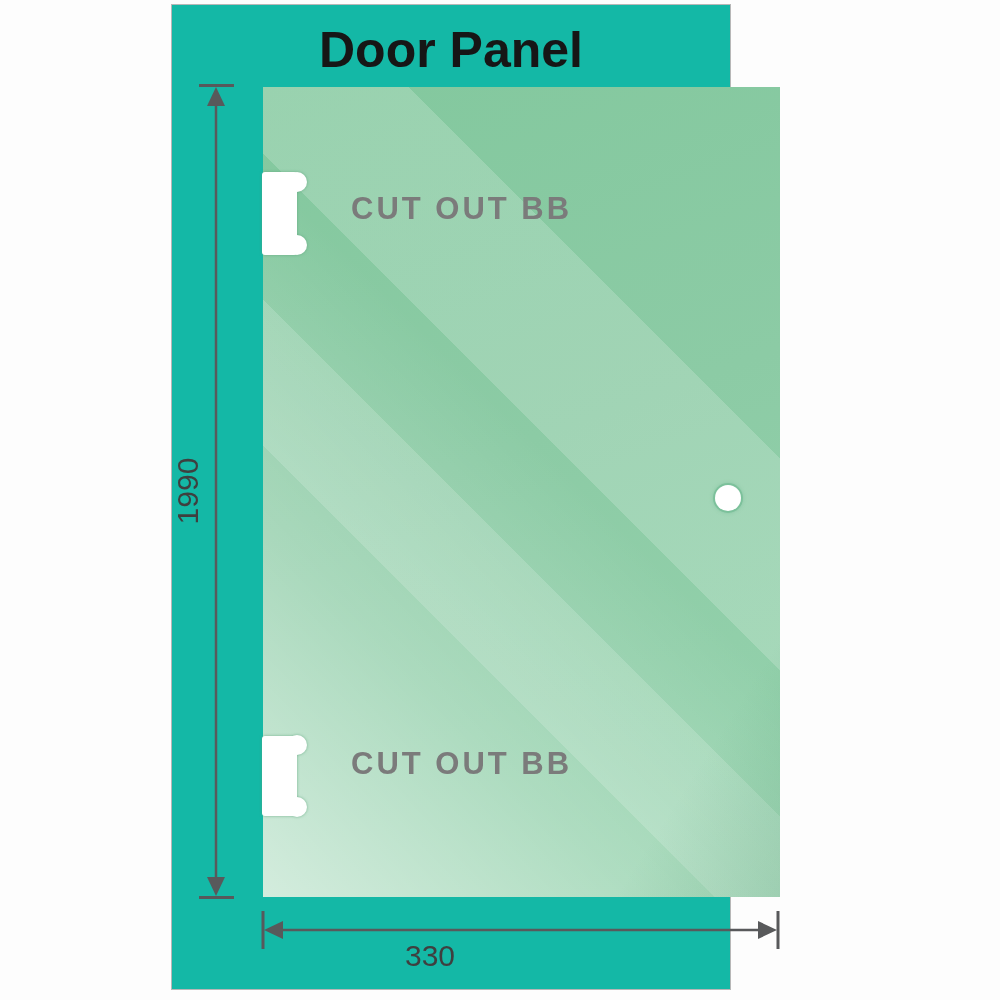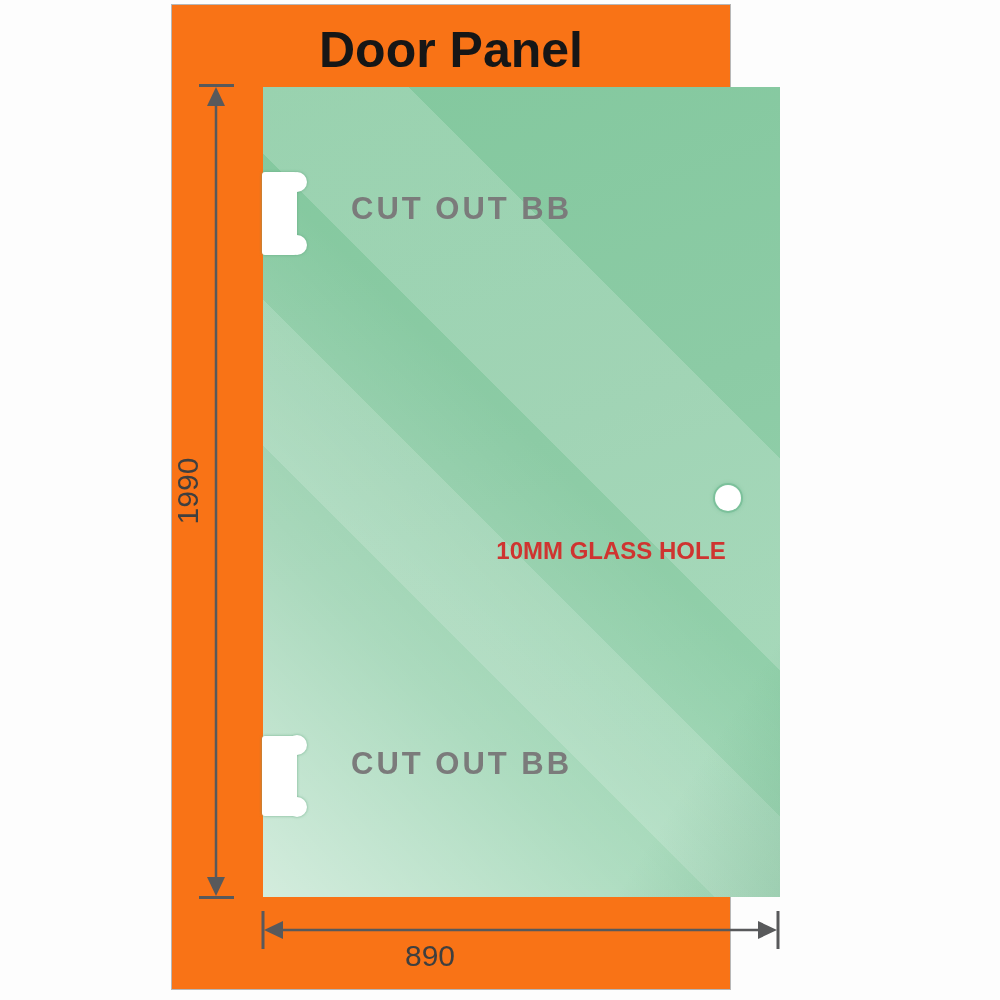--- a/index.html
+++ b/index.html
@@ -4,21 +4,21 @@
 <style>
   html,body{margin:0;padding:0;}
   body{
     width:1000px;height:1000px;background:#fdfdfd;
     font-family:"Liberation Sans", sans-serif;
     overflow:hidden;
   }
   .stage{position:relative;width:1000px;height:1000px;}
   .card{
     position:absolute;left:171px;top:4px;width:560px;height:986px;
-    background:#f97316;border:1px solid #b7b7b7;box-sizing:border-box;
+    background:#14b8a6;border:1px solid #b7b7b7;box-sizing:border-box;
   }
   .title{
     position:absolute;left:0;right:0;top:16px;text-align:center;
     font-size:50px;font-weight:bold;color:#161616;letter-spacing:0px;
   }
   .panel{
     position:absolute;left:91px;top:82px;width:517px;height:810px;
     background:
       linear-gradient(to top left, rgba(70,140,100,0.20), rgba(70,140,100,0) 16%),
       linear-gradient(45deg,
@@ -87,37 +87,36 @@
       <svg class="cutout cutout-bottom" viewBox="0 0 48 86">
         <g fill="#ffffff">
           <rect x="0" y="1" width="35" height="80" rx="3"></rect>
           <circle cx="35" cy="10" r="10"></circle>
           <circle cx="35" cy="72" r="10"></circle>
         </g>
       </svg>
       <div class="cutout-label bottom">CUT OUT BB</div>
 
       <div class="glass-hole"></div>
-      <div class="hole-label">10MM GLASS HOLE</div>
     </div>
 
     <svg class="dims" width="654" height="986" viewBox="0 0 654 986">
       <g stroke="#58595b" fill="#58595b">
 
         <line x1="27" y1="80.5" x2="62" y2="80.5" stroke-width="3"></line>
         <polygon points="44,82 35,101 53,101" stroke="none"></polygon>
         <line x1="44" y1="98" x2="44" y2="882" stroke-width="2.5"></line>
         <polygon points="44,891 35,872 53,872" stroke="none"></polygon>
         <line x1="27" y1="892.5" x2="62" y2="892.5" stroke-width="3"></line>
 
         <line x1="91" y1="906" x2="91" y2="944" stroke-width="3"></line>
         <polygon points="92,925 111,916 111,934" stroke="none"></polygon>
         <line x1="108" y1="925" x2="589" y2="925" stroke-width="2.5"></line>
         <polygon points="605,925 586,916 586,934" stroke="none"></polygon>
         <line x1="606" y1="906" x2="606" y2="944" stroke-width="3"></line>
       </g>
     </svg>
 
     <div class="dim-label dim-height">1990</div>
-    <div class="dim-label dim-width">890</div>
+    <div class="dim-label dim-width">330</div>
 
   </div>
 </div>
 
 </body></html>

